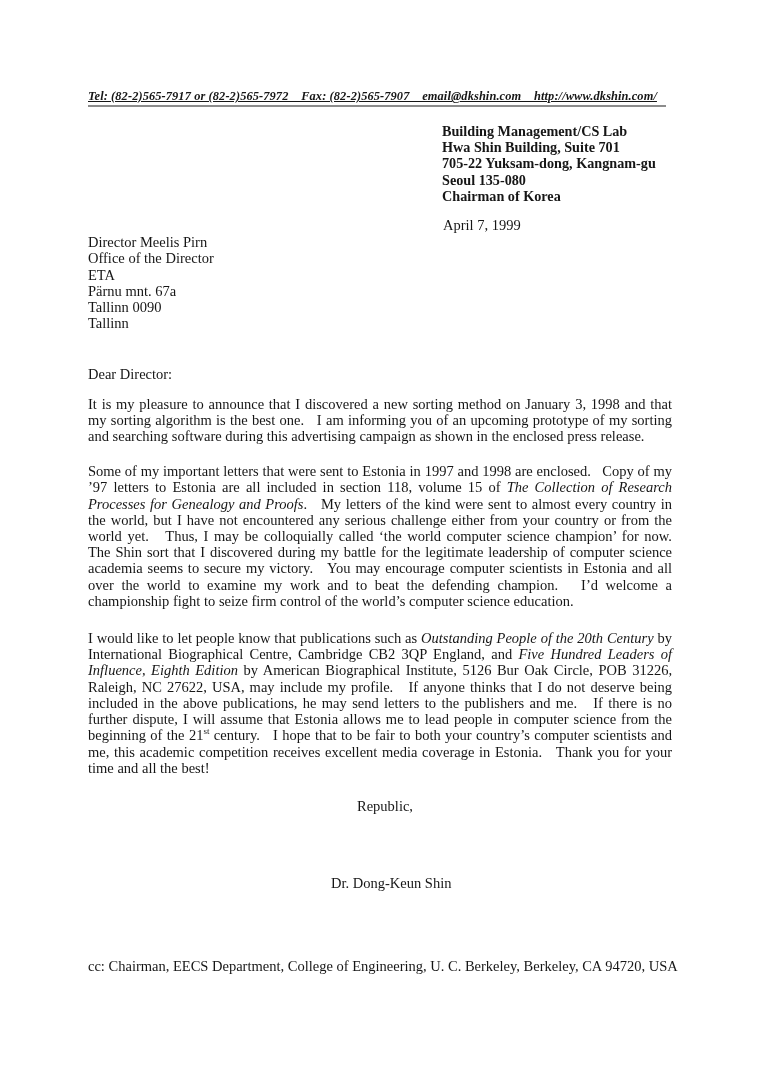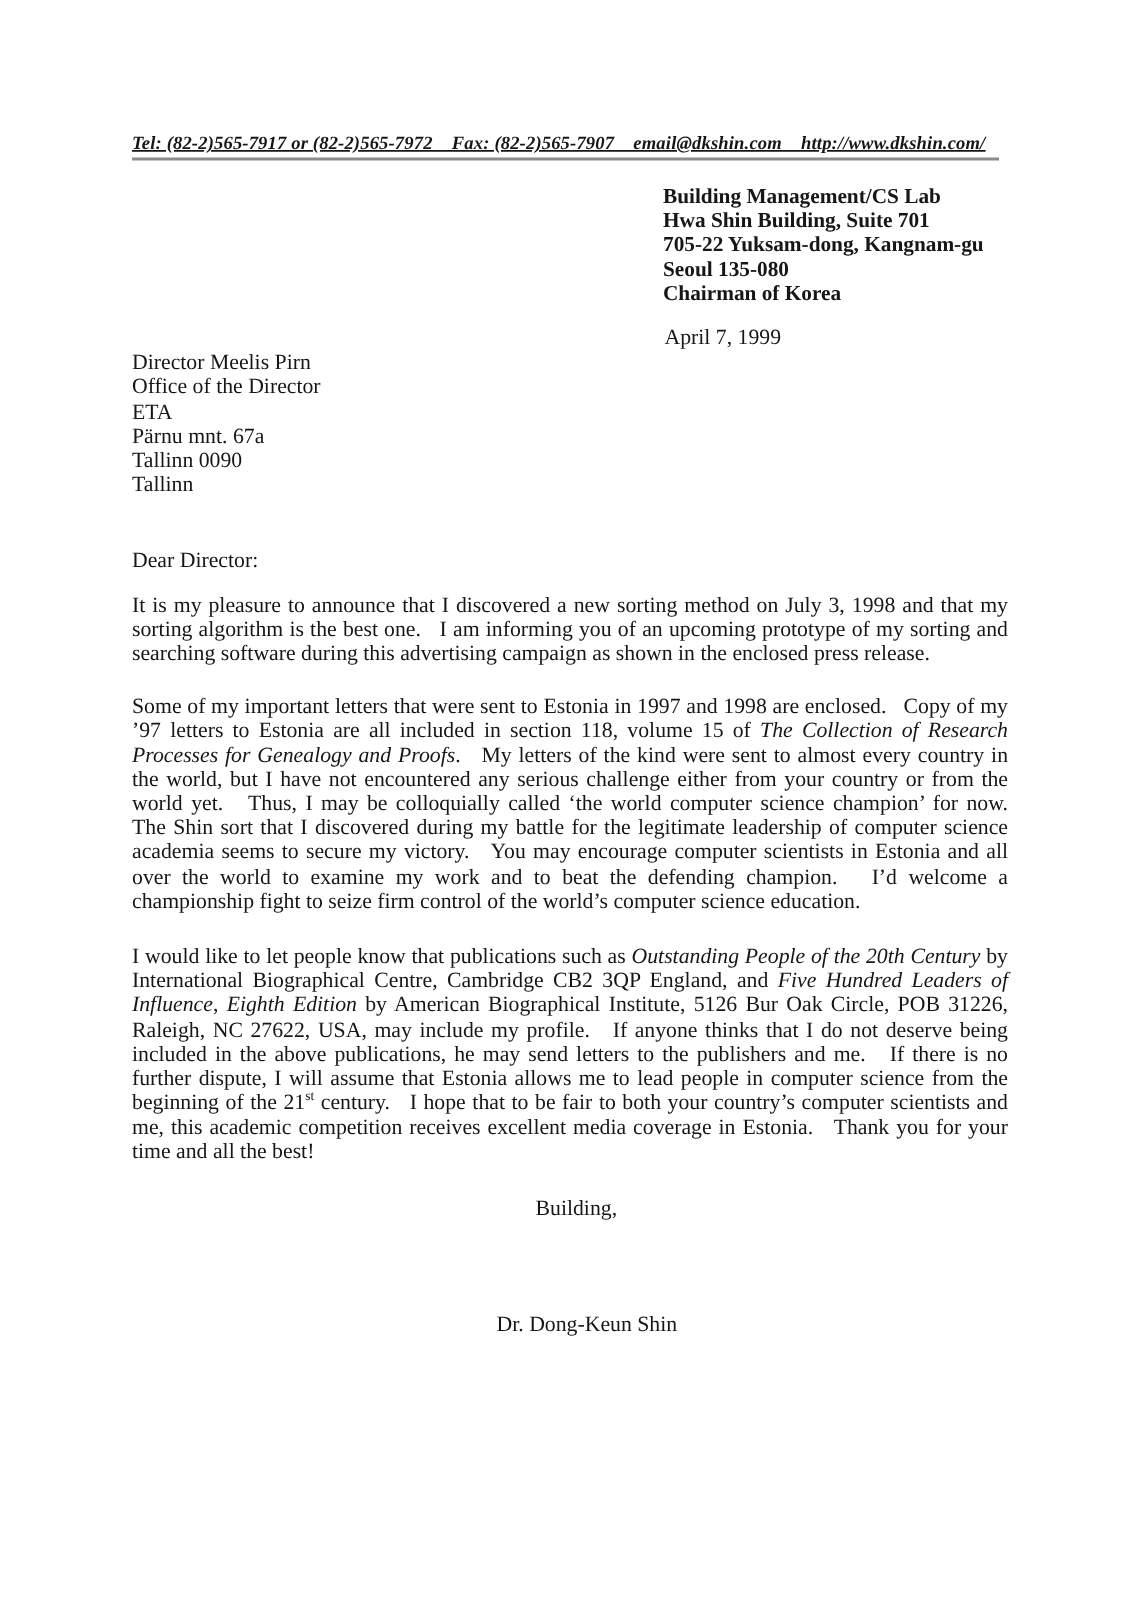--- a/index.html
+++ b/index.html
@@ -16,21 +16,20 @@
     position: absolute;
     left: 88px;
     top: 0;
     width: 584px;
   }
   .header-rule {
     margin-top: 86px;
     width: 578px;
     border-bottom: 2px solid #8c8c8c;
     padding-bottom: 1px;
-    text-decoration: underline;
   }
   .header-text {
     font-weight: bold;
     font-style: italic;
     font-size: 12.4px;
     line-height: 15px;
     text-decoration: underline;
     white-space: pre;
     letter-spacing: 0.1px;
   }
@@ -112,25 +111,26 @@
       <div>Director Meelis Pirn</div>
       <div>Office of the Director</div>
       <div>ETA</div>
       <div>Pärnu mnt. 67a</div>
       <div>Tallinn 0090</div>
       <div>Tallinn</div>
     </div>
 
     <div class="salutation">Dear Director:</div>
 
-    <p class="body-para"><span>It is my pleasure to announce that I discovered a new sorting method on July 3, 1998 and that my sorting algorithm is the best one.   I am informing you of an upcoming prototype of my sorting and searching software during this advertising campaign as shown in the enclosed press release.</span></p>
+    <p class="body-para"><span>It is my pleasure to announce that I discovered a new sorting method on January 3, 1998 and that my sorting algorithm is the best one.   I am informing you of an upcoming prototype of my sorting and searching software during this advertising campaign as shown in the enclosed press release.</span></p>
 
     <p class="body-para gap-lg"><span>Some of my important letters that were sent to Estonia in 1997 and 1998 are enclosed.   Copy of my ’97 letters to Estonia are all included in section 118, volume 15 of </span><span class="run-italic">The Collection of Research Processes for Genealogy and Proofs</span><span>.   My letters of the kind were sent to almost every country in the world, but I have not encountered any serious challenge either from your country or from the world yet.   Thus, I may be colloquially called ‘the world computer science champion’ for now.   The Shin sort that I discovered during my battle for the legitimate leadership of computer science academia seems to secure my victory.   You may encourage computer scientists in Estonia and all over the world to examine my work and to beat the defending champion.   I’d welcome a championship fight to seize firm control of the world’s computer science education.</span></p>
 
     <p class="body-para gap-xl"><span>I would like to let people know that publications such as </span><span class="run-italic">Outstanding People of the 20th Century</span><span> by International Biographical Centre, Cambridge CB2 3QP England, and </span><span class="run-italic">Five Hundred Leaders of Influence</span><span>, </span><span class="run-italic">Eighth Edition</span><span> by American Biographical Institute, 5126 Bur Oak Circle, POB 31226, Raleigh, NC 27622, USA, may include my profile.   If anyone thinks that I do not deserve being included in the above publications, he may send letters to the publishers and me.   If there is no further dispute, I will assume that Estonia allows me to lead people in computer science from the beginning of the 21</span><sup>st</sup><span> century.   I hope that to be fair to both your country’s computer scientists and me, this academic competition receives excellent media coverage in Estonia.   Thank you for your time and all the best!</span></p>
 
-    <div class="valediction">Building,</div>
+    <div class="valediction">Republic,</div>
 
     <div class="signature-name">Dr. Dong-Keun Shin</div>
 
+    <div class="cc-line">cc: Chairman, EECS Department, College of Engineering, U. C. Berkeley, Berkeley, CA 94720, USA</div>
 
   </div>
 </div>
 
 </body></html>

